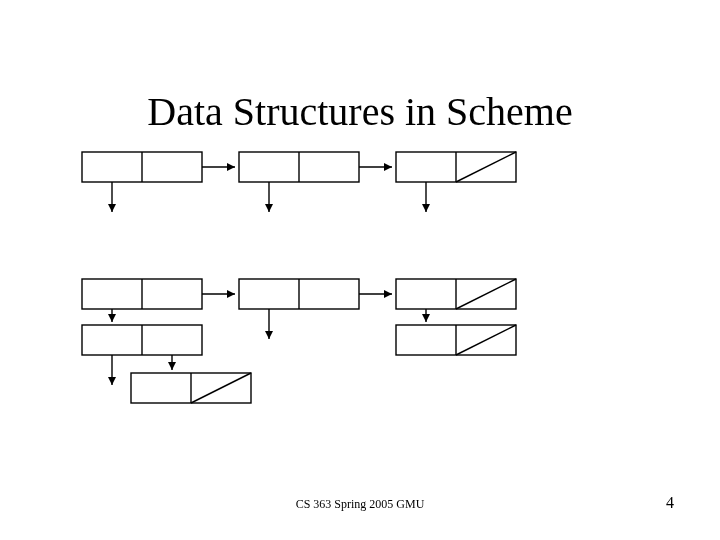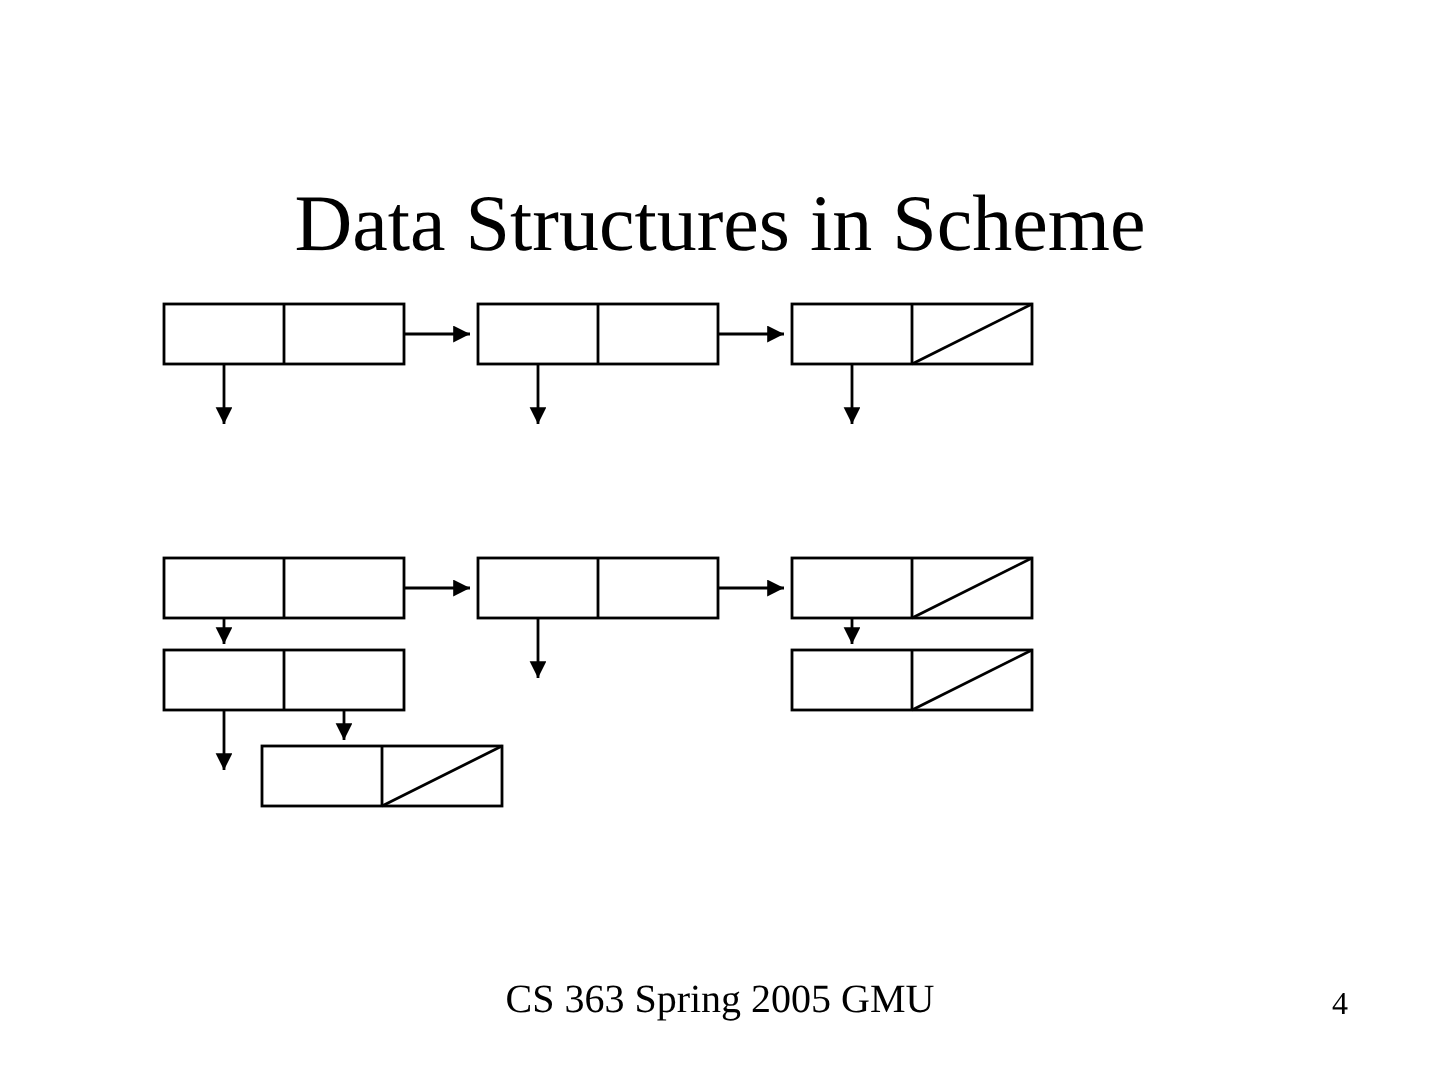--- a/index.html
+++ b/index.html
@@ -25,21 +25,21 @@
     font-size: 40px;
     font-weight: 400;
     margin-top: 44px;
   }
   .footer-center {
     position: absolute;
     bottom: 28px;
     left: 0;
     width: 720px;
     text-align: center;
-    font-size: 20px;
+    font-size: 12px;
   }
   .footer-right {
     position: absolute;
     bottom: 28px;
     right: 46px;
     font-size: 16px;
   }
   svg.diagram {
     position: absolute;
     left: 0;

